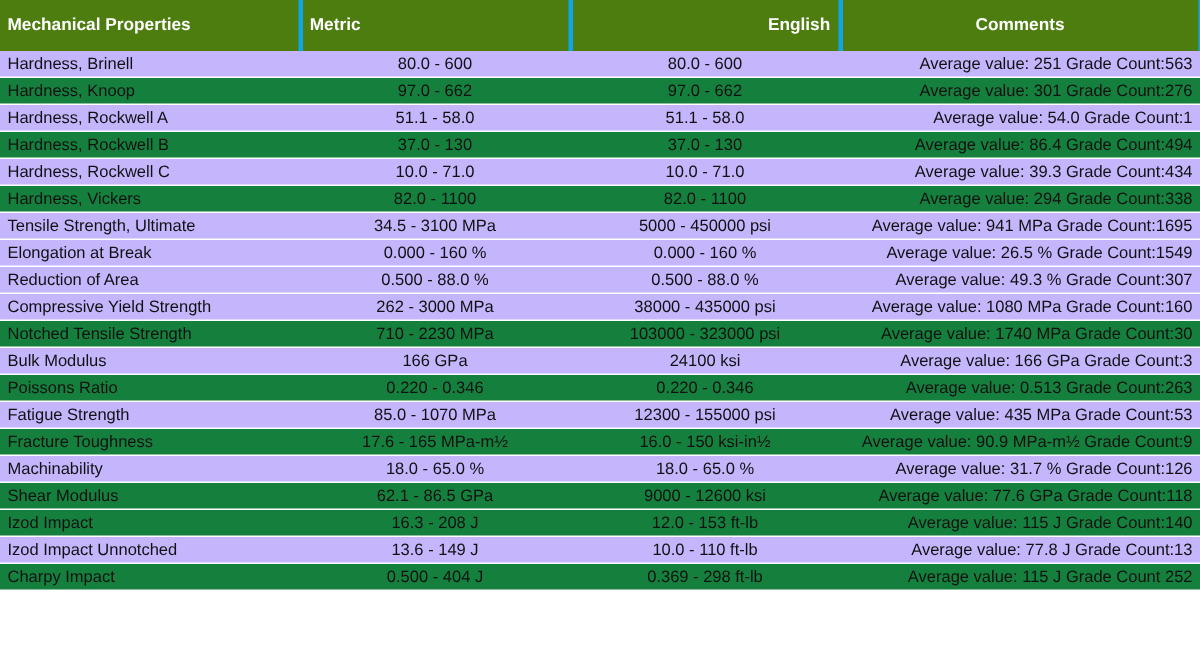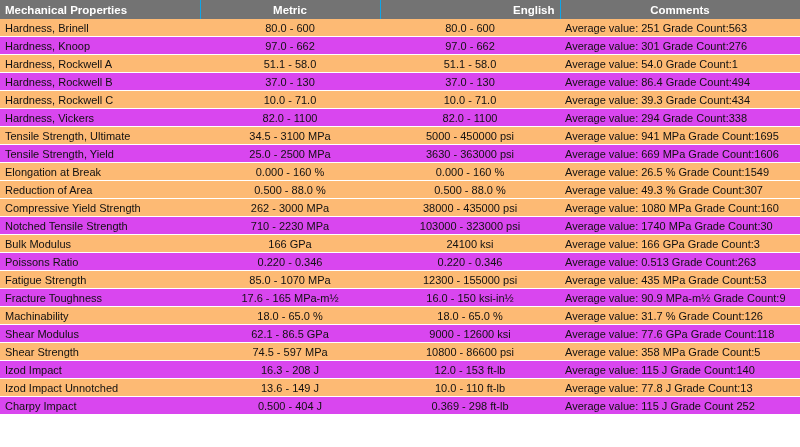--- a/index.html
+++ b/index.html
@@ -19,50 +19,50 @@
     table-layout: fixed;
     font-size: 11px;
     color: #111111;
   }
   table.props col.c-prop   { width: 200px; }
   table.props col.c-metric { width: 180px; }
   table.props col.c-eng    { width: 180px; }
   table.props col.c-comm   { width: 240px; }
 
   thead th {
-    background: #737373;
+    background: #4d7c0f;
     color: #ffffff;
     font-weight: bold;
     font-size: 11.5px;
-    height: 19px;
+    height: 34px;
     padding: 0 5px;
-    border-right: 1px solid #0ea5e9;
+    border-right: 3px solid #0ea5e9;
     white-space: nowrap;
     overflow: hidden;
   }
   thead th.h-prop   { text-align: left; }
-  thead th.h-metric { text-align: center; }
+  thead th.h-metric { text-align: left; }
   thead th.h-eng    { text-align: right; }
   thead th.h-comm   { }
 
   tbody td {
     height: 17px;
     padding: 0 5px;
     border-bottom: 1px solid #ffffff;
     white-space: nowrap;
     overflow: hidden;
     text-overflow: clip;
   }
-  tbody tr.odd  td { background: #fdba74; }
-  tbody tr.even td { background: #d946ef; }
+  tbody tr.odd  td { background: #c4b5fd; }
+  tbody tr.even td { background: #15803d; }
 
   td.c1 { text-align: left; }
   td.c2 { text-align: center; }
   td.c3 { text-align: center; }
-  td.c4 { text-align: left; }
+  td.c4 { text-align: right; }
 </style>
 </head>
 <body>
 
 <table class="props">
   <colgroup>
     <col class="c-prop">
       <col class="c-metric">
       <col class="c-eng">
       <col class="c-comm">
@@ -111,26 +111,20 @@
         <td class="c2">82.0 - 1100</td>
         <td class="c3">82.0 - 1100</td>
         <td class="c4">Average value: 294 Grade Count:338</td>
       </tr>
       <tr class="odd">
         <td class="c1">Tensile Strength, Ultimate</td>
         <td class="c2">34.5 - 3100 MPa</td>
         <td class="c3">5000 - 450000 psi</td>
         <td class="c4">Average value: 941 MPa Grade Count:1695</td>
       </tr>
-      <tr class="even">
-        <td class="c1">Tensile Strength, Yield</td>
-        <td class="c2">25.0 - 2500 MPa</td>
-        <td class="c3">3630 - 363000 psi</td>
-        <td class="c4">Average value: 669 MPa Grade Count:1606</td>
-      </tr>
       <tr class="odd">
         <td class="c1">Elongation at Break</td>
         <td class="c2">0.000 - 160 %</td>
         <td class="c3">0.000 - 160 %</td>
         <td class="c4">Average value: 26.5 % Grade Count:1549</td>
       </tr>
       <tr class="odd">
         <td class="c1">Reduction of Area</td>
         <td class="c2">0.500 - 88.0 %</td>
         <td class="c3">0.500 - 88.0 %</td>
@@ -177,26 +171,20 @@
         <td class="c2">18.0 - 65.0 %</td>
         <td class="c3">18.0 - 65.0 %</td>
         <td class="c4">Average value: 31.7 % Grade Count:126</td>
       </tr>
       <tr class="even">
         <td class="c1">Shear Modulus</td>
         <td class="c2">62.1 - 86.5 GPa</td>
         <td class="c3">9000 - 12600 ksi</td>
         <td class="c4">Average value: 77.6 GPa Grade Count:118</td>
       </tr>
-      <tr class="odd">
-        <td class="c1">Shear Strength</td>
-        <td class="c2">74.5 - 597 MPa</td>
-        <td class="c3">10800 - 86600 psi</td>
-        <td class="c4">Average value: 358 MPa Grade Count:5</td>
-      </tr>
       <tr class="even">
         <td class="c1">Izod Impact</td>
         <td class="c2">16.3 - 208 J</td>
         <td class="c3">12.0 - 153 ft-lb</td>
         <td class="c4">Average value: 115 J Grade Count:140</td>
       </tr>
       <tr class="odd">
         <td class="c1">Izod Impact Unnotched</td>
         <td class="c2">13.6 - 149 J</td>
         <td class="c3">10.0 - 110 ft-lb</td>

